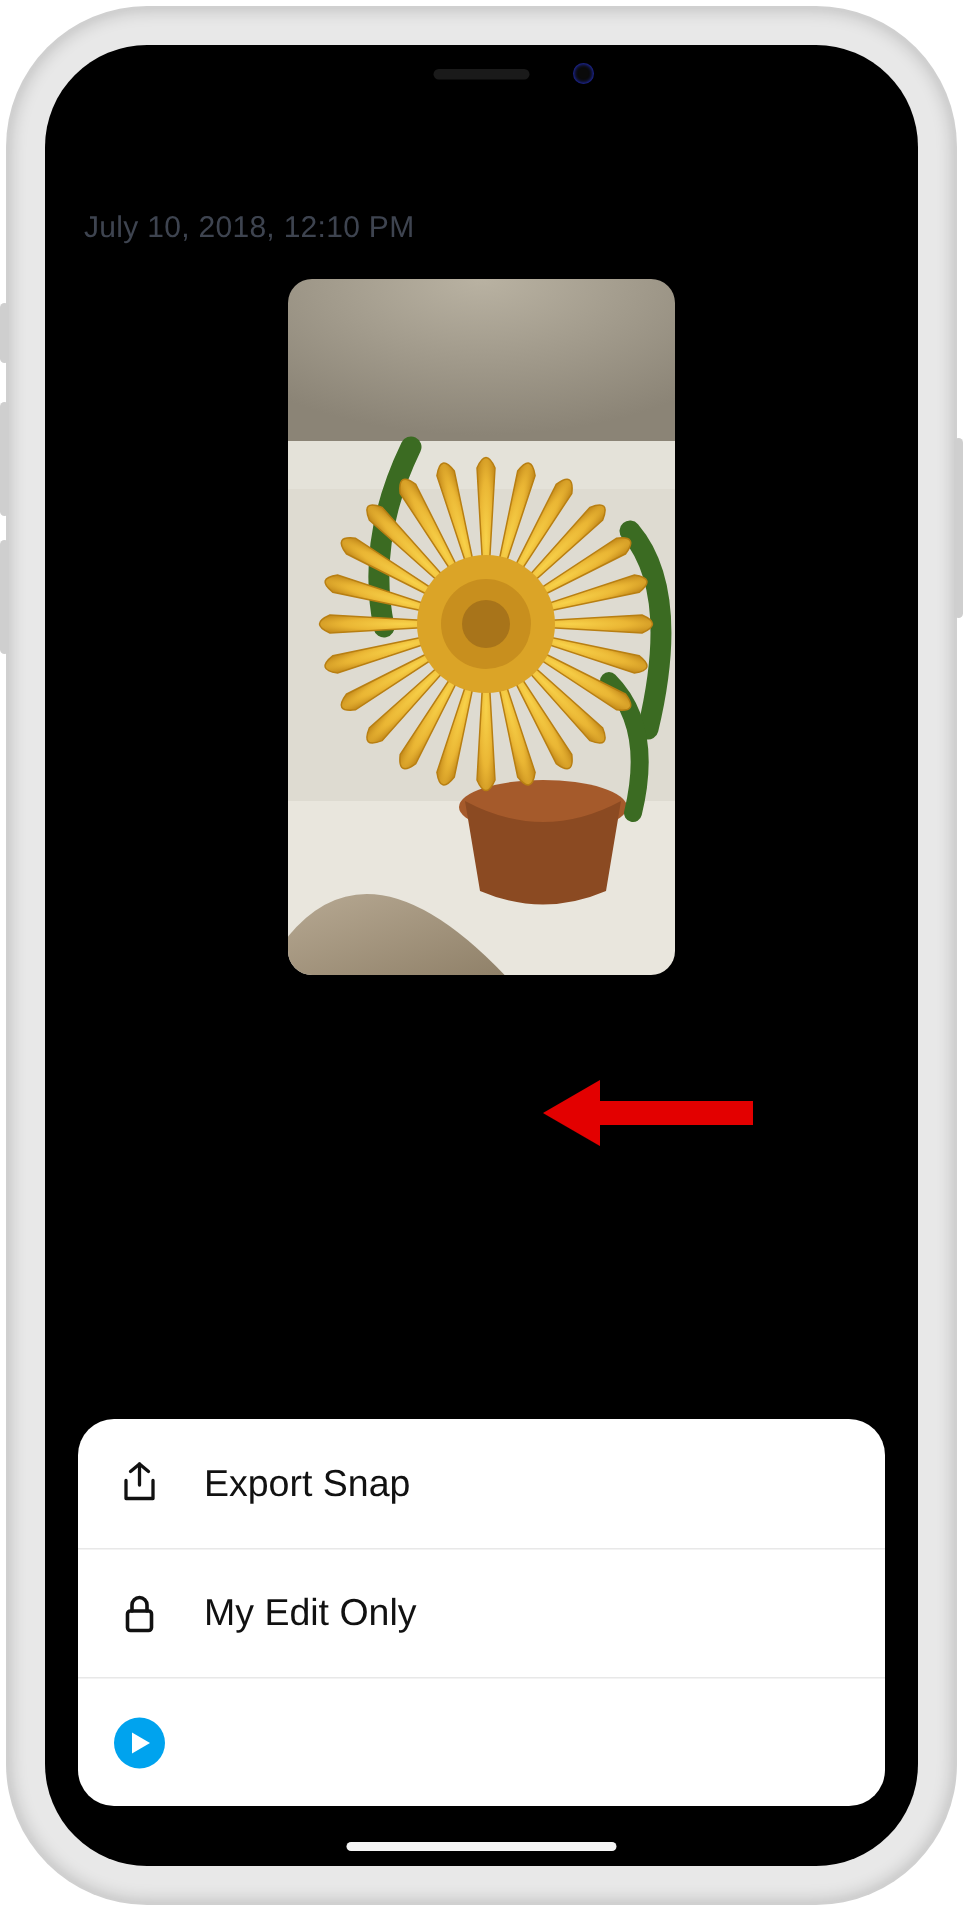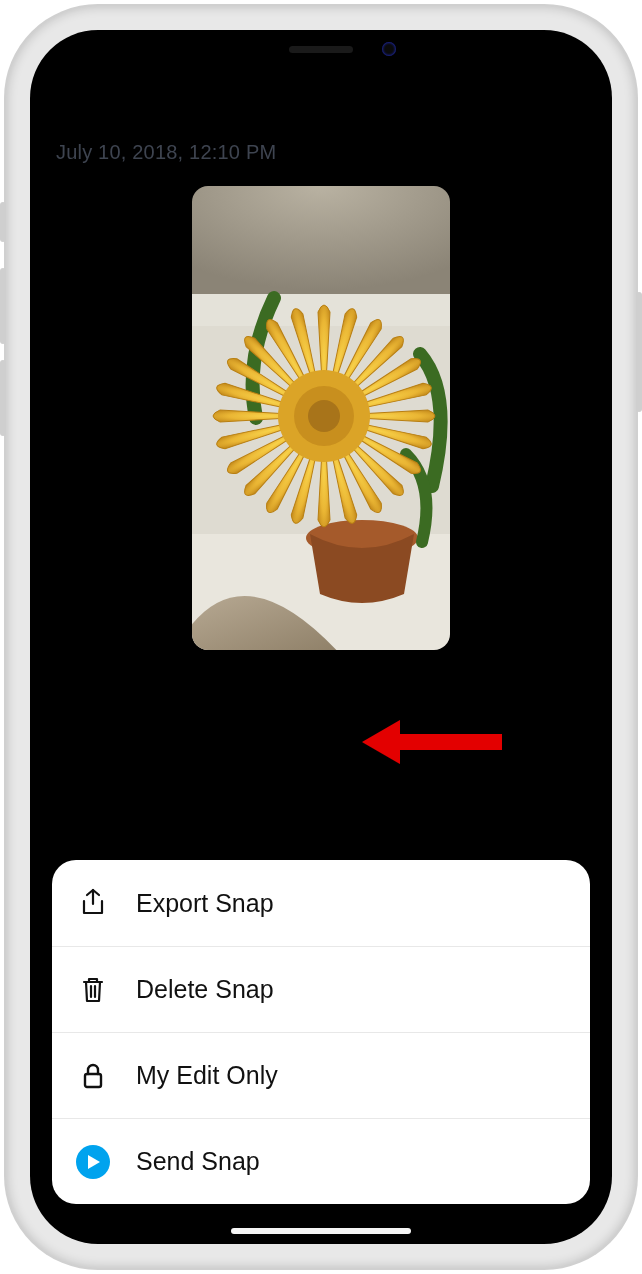--- a/index.html
+++ b/index.html
@@ -129,48 +129,35 @@
           <svg width="26" height="30" viewBox="0 0 26 30" fill="none" stroke="#111" stroke-width="2.2" stroke-linecap="round" stroke-linejoin="round">
             <path d="M13 2 v14"></path>
               <path d="M7 7 l6 -5 l6 5"></path>
               <path d="M4 13 v12 h18 v-12"></path>
           </svg>
         </span>
         <span class="lbl">Export Snap</span>
       </div>
       <div class="row">
         <span class="ic">
-          <svg width="24" height="30" viewBox="0 0 24 30" fill="none" stroke="#111" stroke-width="2.2" stroke-linecap="round" stroke-linejoin="round">
-            <path d="M3 7 h18"></path>
-              <path d="M8 7 v-3 h8 v3"></path>
-              <path d="M5 7 l1 19 h12 l1 -19"></path>
-              <path d="M10 11 v11"></path>
-              <path d="M14 11 v11"></path>
-          </svg>
-        </span>
-        <span class="lbl">Delete Snap</span>
-      </div>
-      <div class="row">
-        <span class="ic">
           <svg width="24" height="30" viewBox="0 0 24 30" fill="none" stroke="#111" stroke-width="2.4" stroke-linecap="round" stroke-linejoin="round">
             <rect x="4" y="13" width="16" height="13" rx="2"></rect>
               <path d="M7 13 v-4 a5 5 0 0 1 10 0 v4"></path>
           </svg>
         </span>
         <span class="lbl">My Edit Only</span>
       </div>
       <div class="row">
         <span class="ic">
           <span class="send-badge">
             <svg width="18" height="18" viewBox="0 0 18 18">
                 <path d="M4 2 L16 9 L4 16 Z" fill="#fff"></path>
               </svg>
           </span>
         </span>
-        <span class="lbl">Send Snap</span>
       </div>
     </div>
 
     <div class="home-ind"></div>
   </div>
 
   <svg class="arrow" viewBox="0 0 140 60">
     <defs>
         <filter id="ds">
           <feDropShadow dx="0" dy="1" stdDeviation="1" flood-opacity=".3"></feDropShadow>

